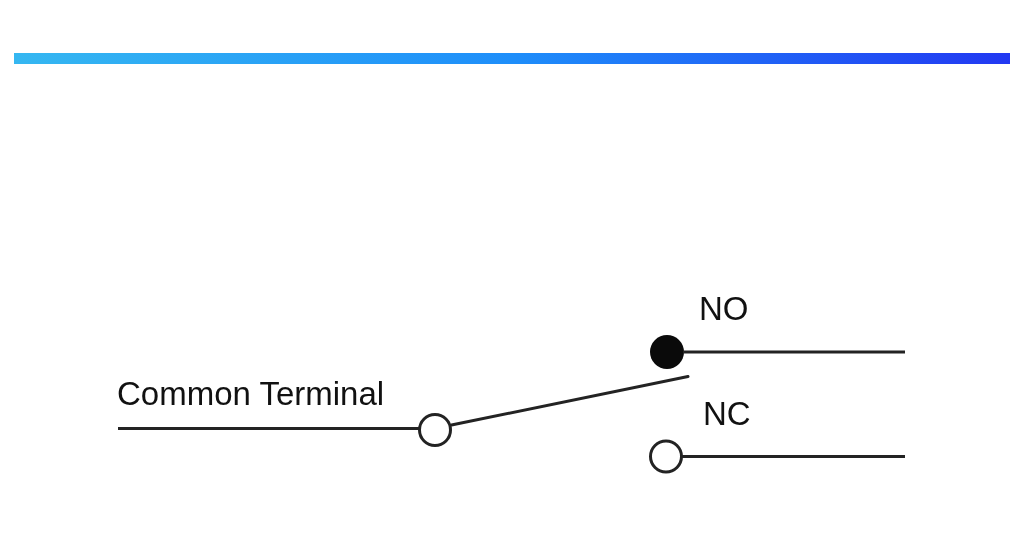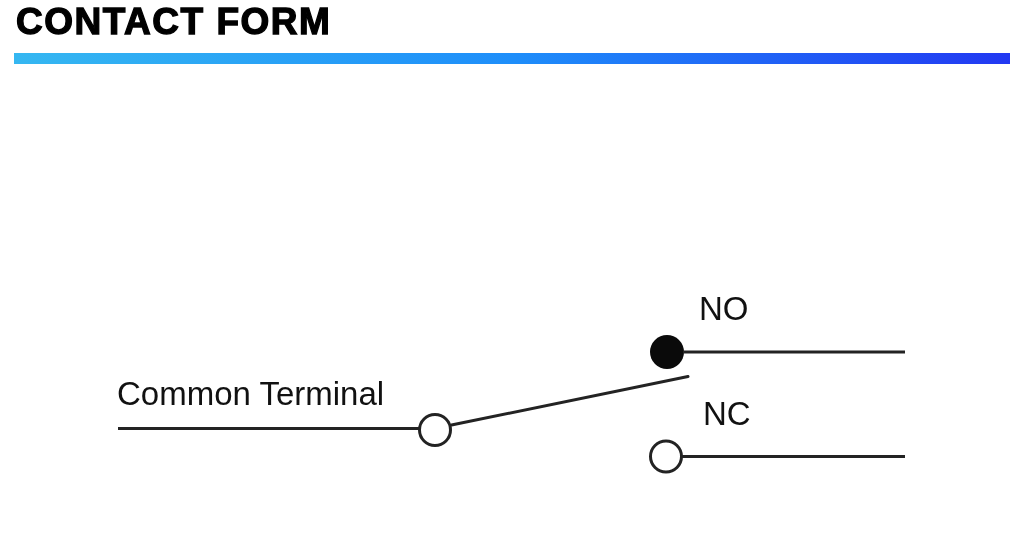--- a/index.html
+++ b/index.html
@@ -47,21 +47,20 @@
     font-family: "Liberation Sans", sans-serif;
     font-size: 33px;
     fill: #111111;
   }
 </style>
 </head>
 <body>
 
 <div class="page">
 
-  <h1 class="page-title">CONTACT FORM</h1>
 
   <svg class="accent-bar" width="996" height="11" viewBox="0 0 996 11" aria-hidden="true">
     <defs>
       <linearGradient id="bar-grad" x1="0" y1="0" x2="1" y2="0">
         <stop offset="0" stop-color="#35B7F1"></stop>
         <stop offset="0.5" stop-color="#1E8EFA"></stop>
         <stop offset="1" stop-color="#2238F2"></stop>
       </linearGradient>
     </defs>
     <rect x="0" y="0" width="996" height="11" fill="url(#bar-grad)"></rect>

